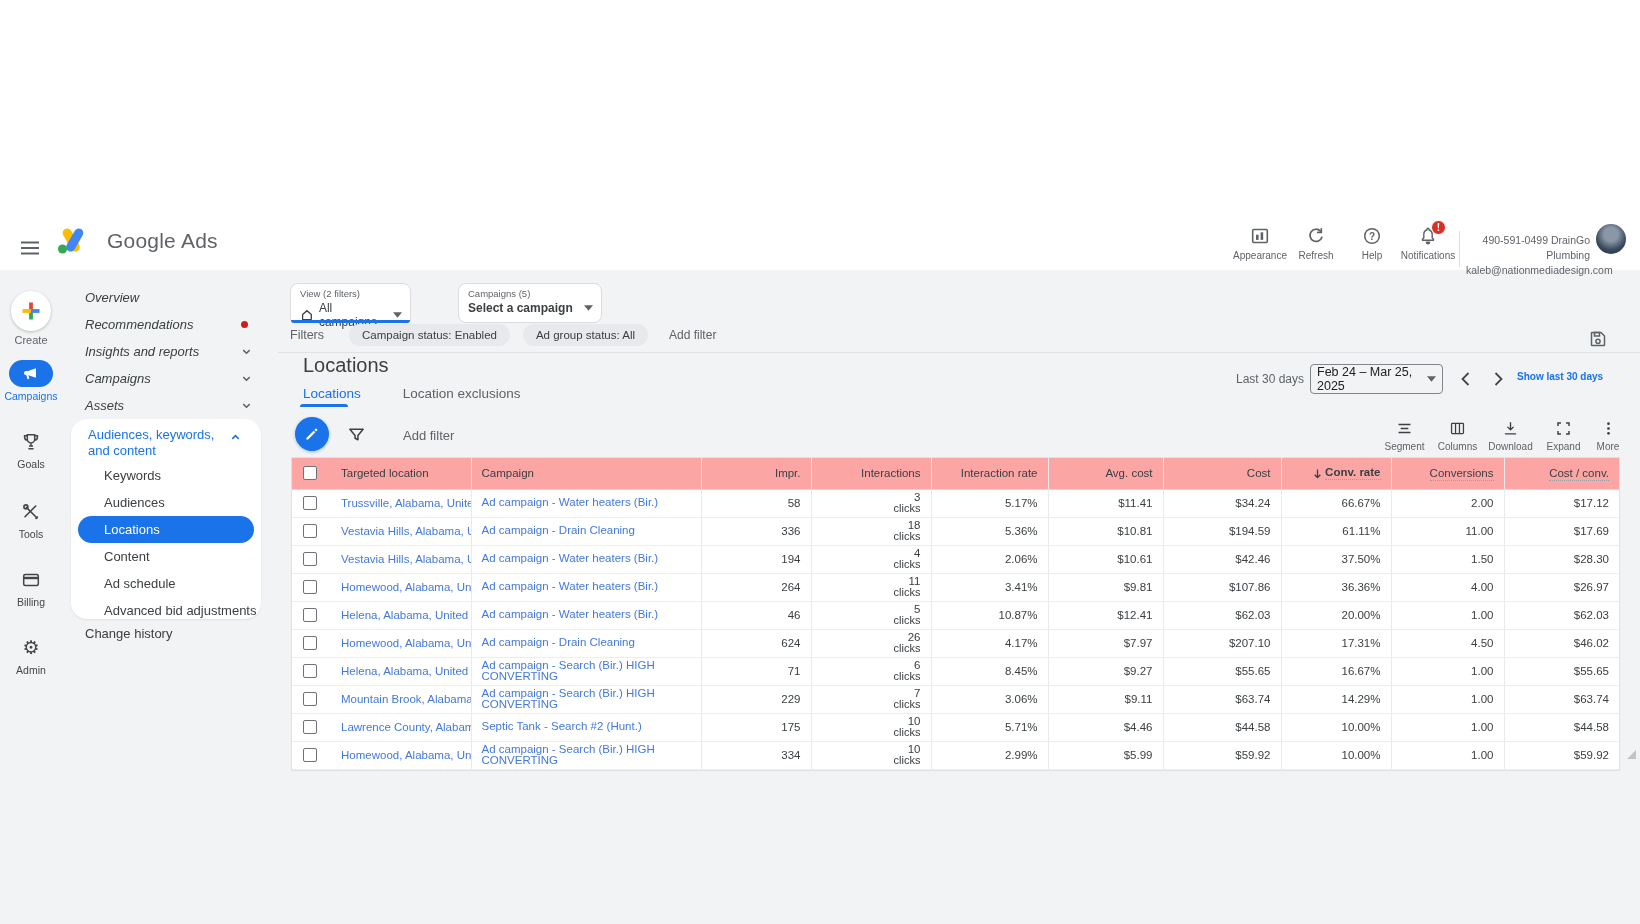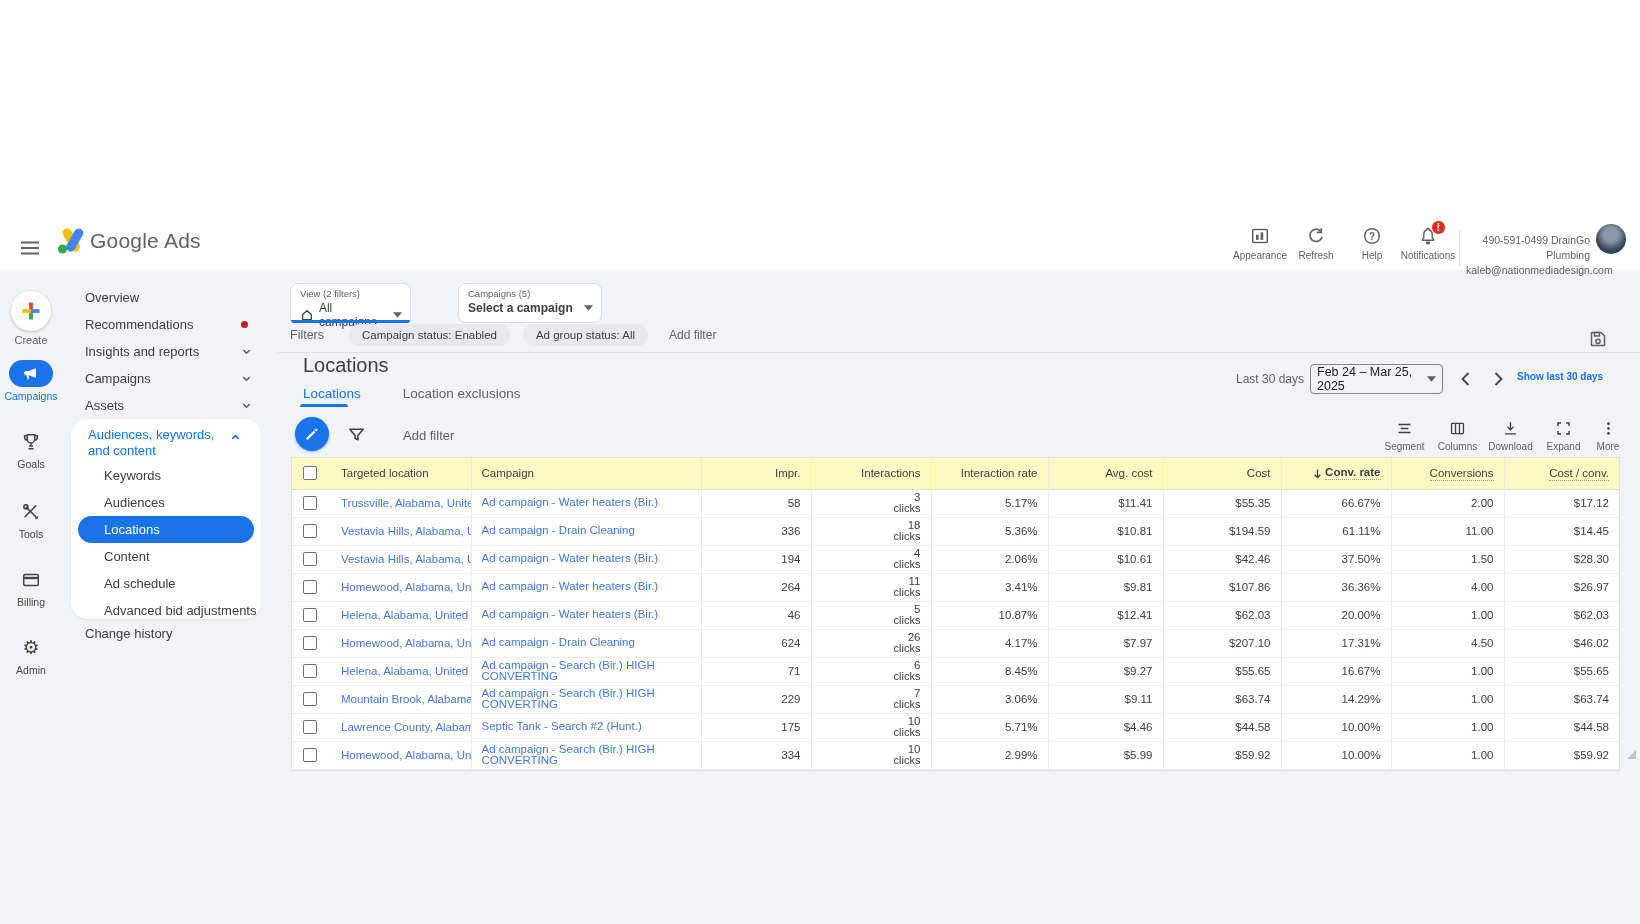--- a/index.html
+++ b/index.html
@@ -4,21 +4,21 @@
 <style>
   * { margin:0; padding:0; box-sizing:border-box; }
   html,body { width:1640px; height:924px; overflow:hidden; }
   body { font-family:"Liberation Sans","DejaVu Sans",sans-serif; background:#fff; color:#3c4043; }
   .stage { position:relative; width:1640px; height:924px; }
   .gray-bg { position:absolute; left:0; top:270px; right:0; bottom:0; background:#f1f3f4; }
   svg { display:block; }
 
   
   .hamburger { position:absolute; left:18px; top:236px; width:24px; height:24px; color:#5f6368; cursor:pointer; }
-  .brand { position:absolute; left:56px; top:226px; display:flex; align-items:center; gap:1px; }
+  .brand { position:absolute; left:56px; top:226px; display:flex; align-items:center; gap:18px; }
   .brand-text { font-size:21px; color:#5f6368; letter-spacing:.2px; }
   .brand-text b { font-weight:400; margin-left:5px; }
   .searchbar { position:absolute; left:213px; top:232px; width:376px; height:36px; background:#fff; border:1px solid #bdc1c6; border-radius:4px; display:flex; align-items:center; padding:0 10px; }
   .searchbar input { border:none; outline:none; flex:1; font-size:13px; color:#3c4043; font-family:inherit; margin-left:9px; background:transparent; }
   .searchbar input::placeholder { color:#80868b; }
   .top-actions { position:absolute; left:1232px; top:226px; display:flex; }
   .top-action { width:56px; display:flex; flex-direction:column; align-items:center; cursor:pointer; position:relative; }
   .top-action .ticon { width:20px; height:20px; color:#5f6368; }
   .top-action .tlabel { font-size:10px; color:#5f6368; margin-top:4px; }
   .badge { position:absolute; top:-6px; left:31px; min-width:15px; height:15px; background:#d93025; border-radius:8px; color:#fff; font-size:10px; font-weight:bold; display:flex; align-items:center; justify-content:center; border:1px solid #fff; }
@@ -31,21 +31,21 @@
   .create-label { position:absolute; left:0; top:334px; width:62px; text-align:center; font-size:11px; color:#5f6368; }
   .rail-items { position:absolute; left:0; top:360px; width:62px; }
   .rail-item { display:flex; flex-direction:column; align-items:center; cursor:pointer; }
   .rail-icon-wrap { width:44px; height:27px; border-radius:14px; display:flex; align-items:center; justify-content:center; color:#444746; }
   .rail-item.active .rail-icon-wrap { background:#1a73e8; color:#fff; }
   .rail-label { font-size:10.5px; color:#444746; margin-top:3px; }
   .rail-item.active .rail-label { color:#1a73e8; }
   .rail-gear { font-family:"DejaVu Sans",sans-serif; font-size:19px; line-height:20px; }
 
   
-  .sidenav { position:absolute; left:68px; top:284px; width:194px; }
+  .sidenav { position:absolute; left:68px; top:284px; width:194px;font-style:italic; }
   .snav-item { height:27px; display:flex; align-items:center; padding:0 10px 0 17px; font-size:13px; color:#3c4043; cursor:pointer; }
   .snav-item .spacer { flex:1; }
   .red-dot { width:7px; height:7px; border-radius:50%; background:#c5221f; margin-right:4px; }
   .chev { width:11px; height:11px; color:#5f6368; }
   .snav-card { position:absolute; left:71px; top:419px; width:190px; height:200px; background:#fff; border-radius:16px; box-shadow:0 1px 2px rgba(60,64,67,.1); }
   .snav-card-header { display:flex; padding:8px 12px 2px 17px; cursor:pointer; }
   .snav-card-header .hlabel { width:142px; font-size:13px; line-height:16px; color:#1a73e8; }
   .snav-card-header .chev { color:#1a73e8; margin-top:5px; }
   .snav-children { margin-top:1px; }
   .snav-child { height:27px; display:flex; align-items:center; padding-left:33px; font-size:13px; color:#3c4043; cursor:pointer; }
@@ -95,21 +95,21 @@
   .tb-action { width:53px; display:flex; flex-direction:column; align-items:center; cursor:pointer; }
   .tb-action:last-child { width:36px; }
   .tb-action .ticon { width:17px; height:17px; color:#3c4043; }
   .tb-action .tlabel { font-size:10px; color:#5f6368; margin-top:4px; }
 
   
   .tablewrap { position:absolute; left:291px; top:457px; width:1329px; background:#fff; border:1px solid #dfe1e5; }
   table { border-collapse:collapse; table-layout:fixed; width:1327px; }
   col.c-cb{width:39px} col.c-loc{width:140px} col.c-camp{width:230px} col.c-impr{width:110px} col.c-int{width:120px}
   col.c-rate{width:117px} col.c-avg{width:115px} col.c-cost{width:118px} col.c-conv{width:110px} col.c-convs{width:113px} col.c-cpc{width:115px}
-  th { height:31px; font-weight:400; font-size:11.5px; color:#3c4043; border-bottom:1px solid #dadce0; background:#fef9c3; padding:0 10px; white-space:nowrap; }
+  th { height:31px; font-weight:400; font-size:11.5px; color:#3c4043; border-bottom:1px solid #dadce0; background:#fca5a5; padding:0 10px; white-space:nowrap; }
   td { height:28px; font-size:11.5px; color:#3c4043; border-bottom:1px solid #eceef0; padding:0 10px; white-space:nowrap; overflow:hidden; }
   .al{text-align:left} .ar{text-align:right}
   .bl { border-left:1px solid #e8eaed; }
   .cbx { width:14px; height:14px; border:1.5px solid #6f7378; border-radius:2px; background:#fff; cursor:pointer; }
   td.cb-cell, th.cb-cell { padding:0 0 0 11px; }
   a.cell-link { color:#4379d8; text-decoration:none; cursor:pointer; }
   td.camp-cell { white-space:normal; line-height:11.5px; padding-top:2px; padding-bottom:2px; }
   .int-num { line-height:11px; }
   .int-unit { line-height:11px; font-size:11px; }
   .sort-wrap { display:inline-flex; align-items:center; gap:2px; font-weight:700; }
@@ -497,21 +497,21 @@
             </td>
       <td class="al"><a class="cell-link">Trussville, Alabama, United States</a></td>
       <td class="al bl camp-cell"><a class="cell-link">Ad campaign - Water heaters (Bir.)</a></td>
       <td class="ar bl">58</td>
       <td class="ar bl">
         <div class="int-num">3</div>
         <div class="int-unit">clicks</div>
       </td>
       <td class="ar bl">5.17%</td>
       <td class="ar bl">$11.41</td>
-      <td class="ar bl">$55.35</td>
+      <td class="ar bl">$34.24</td>
       <td class="ar bl">66.67%</td>
       <td class="ar bl">2.00</td>
       <td class="ar bl">$17.12</td>
     </tr>
 
     <tr>
       <td class="cb-cell">
               <div class="cbx"></div>
             </td>
       <td class="al"><a class="cell-link">Vestavia Hills, Alabama, United S..</a></td>
@@ -519,21 +519,21 @@
       <td class="ar bl">336</td>
       <td class="ar bl">
         <div class="int-num">18</div>
         <div class="int-unit">clicks</div>
       </td>
       <td class="ar bl">5.36%</td>
       <td class="ar bl">$10.81</td>
       <td class="ar bl">$194.59</td>
       <td class="ar bl">61.11%</td>
       <td class="ar bl">11.00</td>
-      <td class="ar bl">$14.45</td>
+      <td class="ar bl">$17.69</td>
     </tr>
 
     <tr>
       <td class="cb-cell">
               <div class="cbx"></div>
             </td>
       <td class="al"><a class="cell-link">Vestavia Hills, Alabama, United S..</a></td>
       <td class="al bl camp-cell"><a class="cell-link">Ad campaign - Water heaters (Bir.)</a></td>
       <td class="ar bl">194</td>
       <td class="ar bl">

